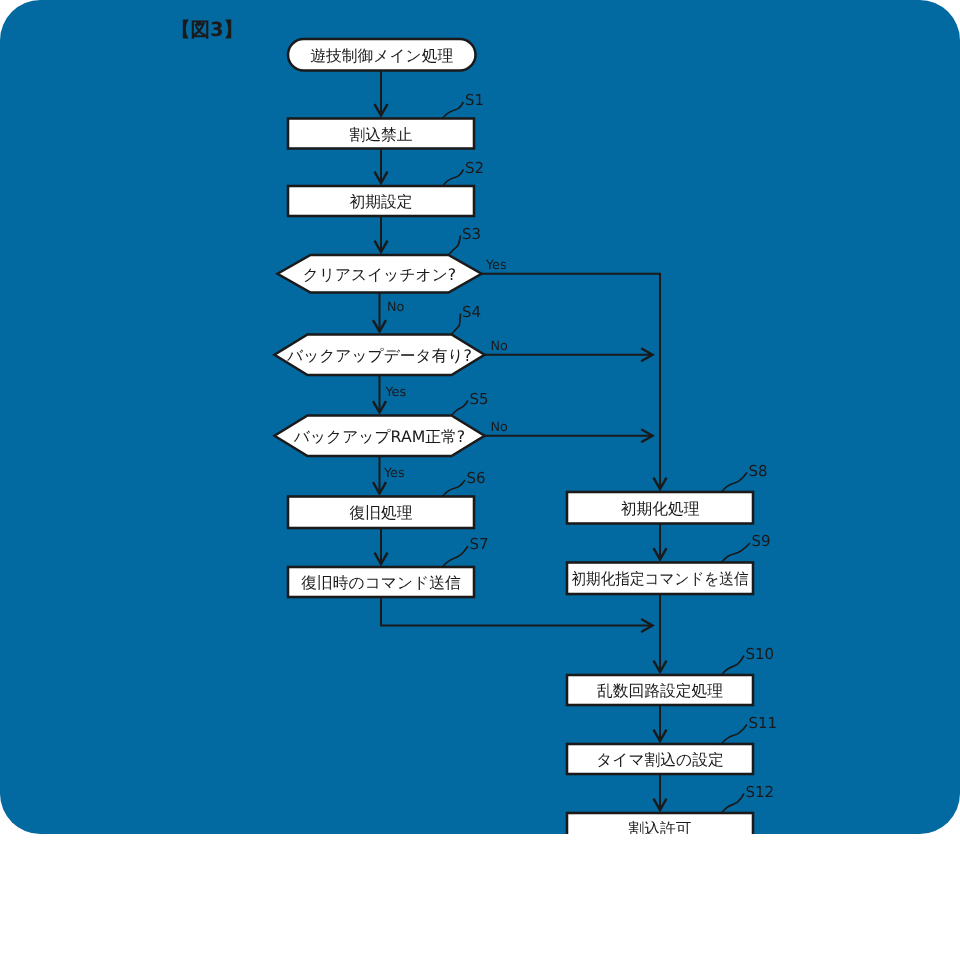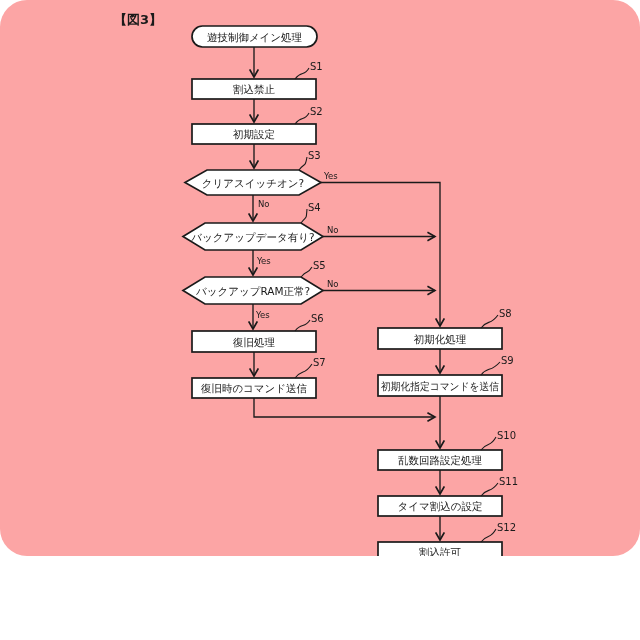--- a/index.html
+++ b/index.html
@@ -4,21 +4,21 @@
 <style>
   html, body {
     margin: 0;
     padding: 0;
     background: #ffffff;
     font-family: "DejaVu Sans", "Liberation Sans", sans-serif;
   }
   .page {
     width: 640px;
     height: 556px;
-    background: #fca5a5;
+    background: #0369a1;
     position: relative;
     overflow: hidden;
     border-radius: 27px;
   }
   svg { display: block; }
   .shape {
     fill: #ffffff;
     stroke: #1a1a1a;
     stroke-width: 1.7;
   }

